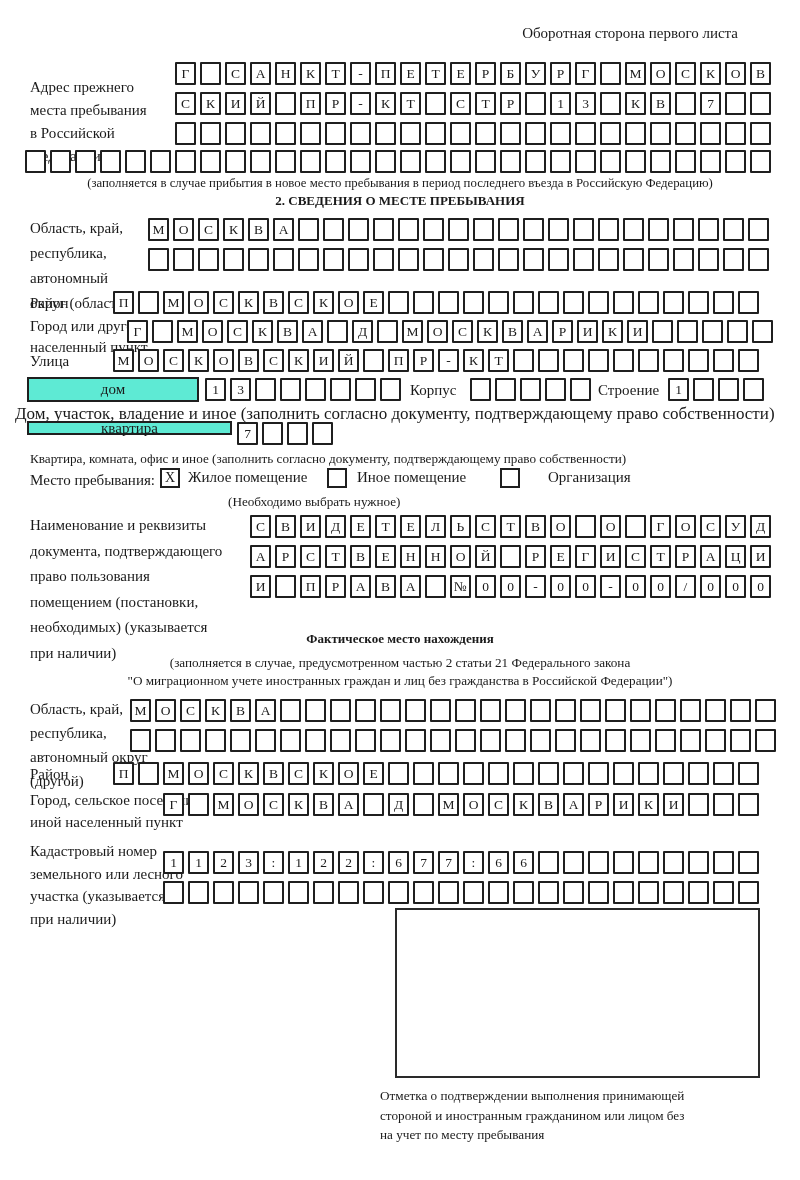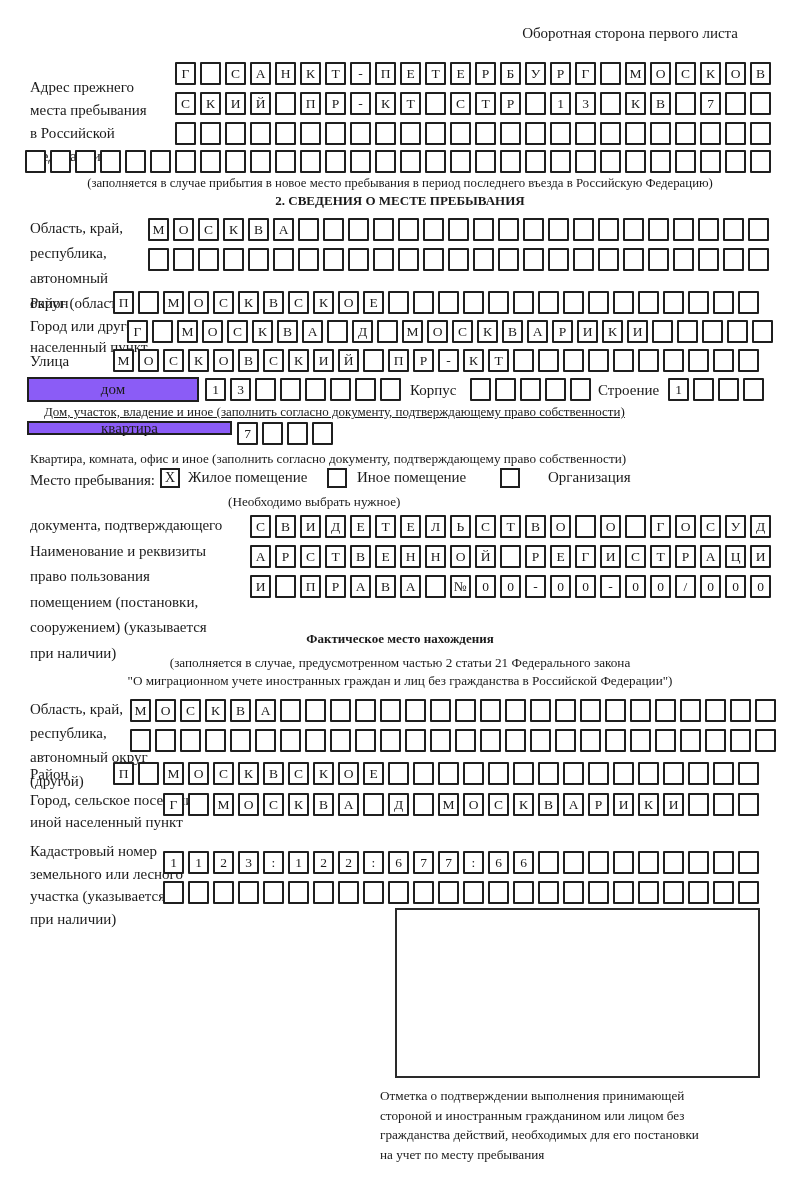--- a/index.html
+++ b/index.html
@@ -20,21 +20,21 @@
     font-size:13.5px; font-weight:400; background:#fff;
     flex:0 0 auto; line-height:1;
   }
   .label { font-size:15px; line-height:23px; }
   .label-lines span { display:block; }
   .caption { font-size:12.8px; }
   .caption-center { text-align:center; width:760px; left:20px; }
   .title { font-weight:bold; font-size:13px; text-align:center; width:760px; left:20px; }
   .box-label {
     border:2px solid #1f1f1f; display:flex; align-items:center; justify-content:center;
-    font-size:15px; background:#8b5cf6;
+    font-size:15px; background:#5eead4;
   }
   .checkbox {
     width:20px; height:20px; border:2px solid #1f1f1f; background:#fff;
     display:inline-flex; align-items:center; justify-content:center;
     font-size:14px; line-height:1;
   }
   .opt-label { font-size:15px; }
   .stamp-box { border:2.5px solid #2a2a2a; background:#fff; }
   .stamp-caption { font-size:13.2px; line-height:19.5px; }
 </style>
@@ -336,46 +336,46 @@
     <div class="cell"></div>
     <div class="cell"></div>
   </div>
 <div class="abs label" style="left:598px; top:379px;">Строение</div>
 <div class="abs cells" style="left:668px; top:378px;">
     <div class="cell">1</div>
     <div class="cell"></div>
     <div class="cell"></div>
     <div class="cell"></div>
   </div>
-<div class="abs caption" style="left:44px; top:404px; font-size:13px;text-decoration:underline;">Дом, участок, владение и иное (заполнить согласно документу, подтверждающему право собственности)</div>
+<div class="abs caption" style="left:15px; top:404px; font-size:17px;">Дом, участок, владение и иное (заполнить согласно документу, подтверждающему право собственности)</div>
 
 <div class="abs box-label" style="left:27px; top:421px; width:205px; height:14px;">квартира</div>
 <div class="abs cells" style="left:237px; top:422px;">
     <div class="cell">7</div>
     <div class="cell"></div>
     <div class="cell"></div>
     <div class="cell"></div>
   </div>
 <div class="abs caption" style="left:30px; top:451px; font-size:13.2px;">Квартира, комната, офис и иное (заполнить согласно документу, подтверждающему право собственности)</div>
 
 <div class="abs label" style="left:30px; top:469px;">Место пребывания:</div>
 <div class="abs checkbox" style="left:160px; top:468px;">X</div>
 <div class="abs opt-label" style="left:188px; top:469px;">Жилое помещение</div>
 <div class="abs checkbox" style="left:327px; top:468px;"></div>
 <div class="abs opt-label" style="left:357px; top:469px;">Иное помещение</div>
 <div class="abs checkbox" style="left:500px; top:468px;"></div>
 <div class="abs opt-label" style="left:548px; top:469px;">Организация</div>
 <div class="abs caption" style="left:228px; top:494px; font-size:13.2px;">(Необходимо выбрать нужное)</div>
 
 <div class="abs label label-lines" style="left:30px; top:513px; line-height:25.5px;">
+  <span>Наименование и реквизиты</span>
   <span>документа, подтверждающего</span>
-  <span>Наименование и реквизиты</span>
   <span>право пользования</span>
   <span>помещением (постановки,</span>
-  <span>сооружением) (указывается</span>
+  <span>необходимых) (указывается</span>
   <span>при наличии)</span>
 </div>
 <div class="abs cells" style="left:250px; top:515px;">
     <div class="cell">С</div>
     <div class="cell">В</div>
     <div class="cell">И</div>
     <div class="cell">Д</div>
     <div class="cell">Е</div>
     <div class="cell">Т</div>
     <div class="cell">Е</div>
@@ -625,15 +625,14 @@
     <div class="cell"></div>
     <div class="cell"></div>
     <div class="cell"></div>
     <div class="cell"></div>
   </div>
 
 <div class="abs stamp-box" style="left:395px; top:908px; width:365px; height:170px;"></div>
 <div class="abs stamp-caption" style="left:380px; top:1086px; width:400px;">
   <span style="display:block;">Отметка о подтверждении выполнения принимающей</span>
   <span style="display:block;">стороной и иностранным гражданином или лицом без</span>
-  <span style="display:block;">гражданства действий, необходимых для его постановки</span>
   <span style="display:block;">на учет по месту пребывания</span>
 </div>
 
 </body></html>

